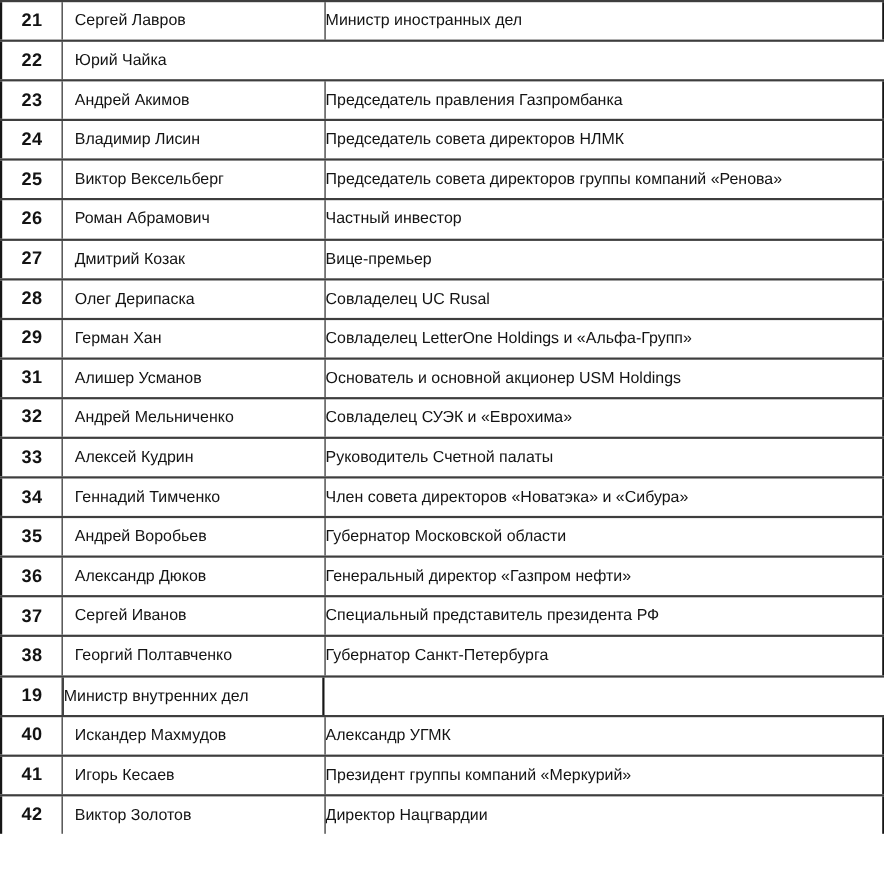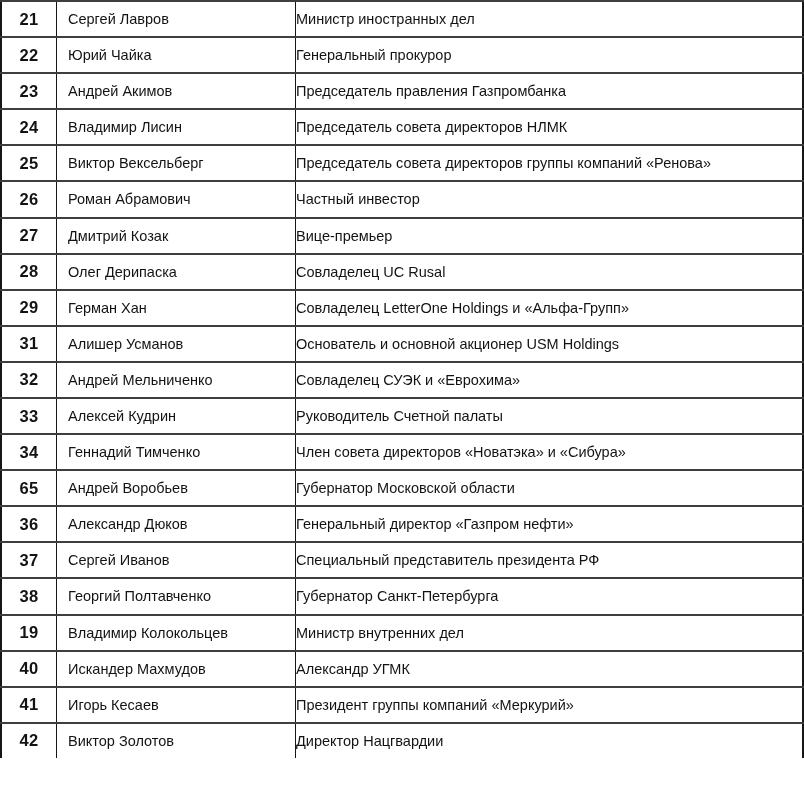--- a/index.html
+++ b/index.html
@@ -55,21 +55,20 @@
 <div id="table">
   <div class="row">
     <div class="cell num">21</div>
     <div class="cell name">Сергей Лавров</div>
     <div class="cell role">Министр иностранных дел</div>
   </div>
 
   <div class="row">
     <div class="cell num">22</div>
     <div class="cell name">Юрий Чайка</div>
-    <div class="cell role">Генеральный прокурор</div>
   </div>
 
   <div class="row">
     <div class="cell num">23</div>
     <div class="cell name">Андрей Акимов</div>
     <div class="cell role">Председатель правления Газпромбанка</div>
   </div>
 
   <div class="row">
     <div class="cell num">24</div>
@@ -126,21 +125,21 @@
     <div class="cell role">Руководитель Счетной палаты</div>
   </div>
 
   <div class="row">
     <div class="cell num">34</div>
     <div class="cell name">Геннадий Тимченко</div>
     <div class="cell role">Член совета директоров «Новатэка» и «Сибура»</div>
   </div>
 
   <div class="row">
-    <div class="cell num">65</div>
+    <div class="cell num">35</div>
     <div class="cell name">Андрей Воробьев</div>
     <div class="cell role">Губернатор Московской области</div>
   </div>
 
   <div class="row">
     <div class="cell num">36</div>
     <div class="cell name">Александр Дюков</div>
     <div class="cell role">Генеральный директор «Газпром нефти»</div>
   </div>
 
@@ -151,21 +150,20 @@
   </div>
 
   <div class="row">
     <div class="cell num">38</div>
     <div class="cell name">Георгий Полтавченко</div>
     <div class="cell role">Губернатор Санкт-Петербурга</div>
   </div>
 
   <div class="row">
     <div class="cell num">19</div>
-    <div class="cell name">Владимир Колокольцев</div>
     <div class="cell role">Министр внутренних дел</div>
   </div>
 
   <div class="row">
     <div class="cell num">40</div>
     <div class="cell name">Искандер Махмудов</div>
     <div class="cell role">Александр УГМК</div>
   </div>
 
   <div class="row">

